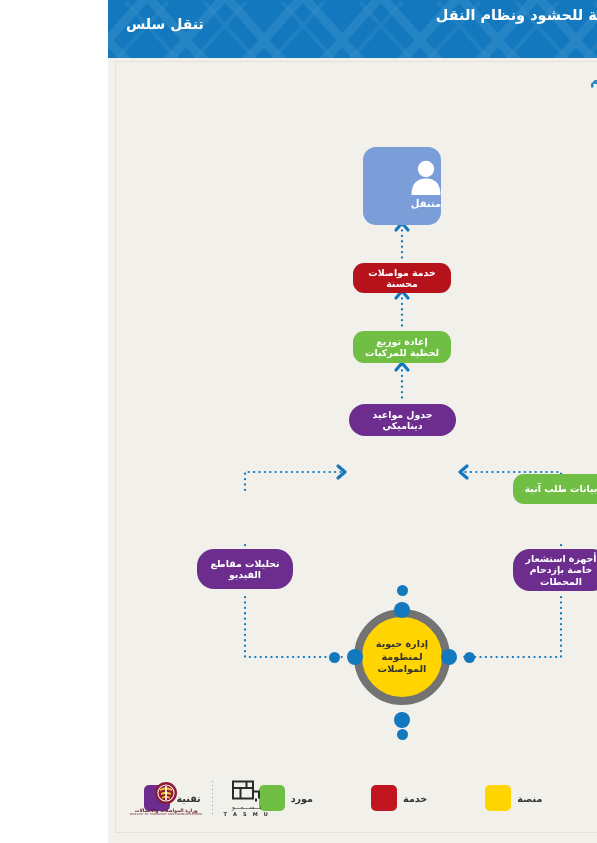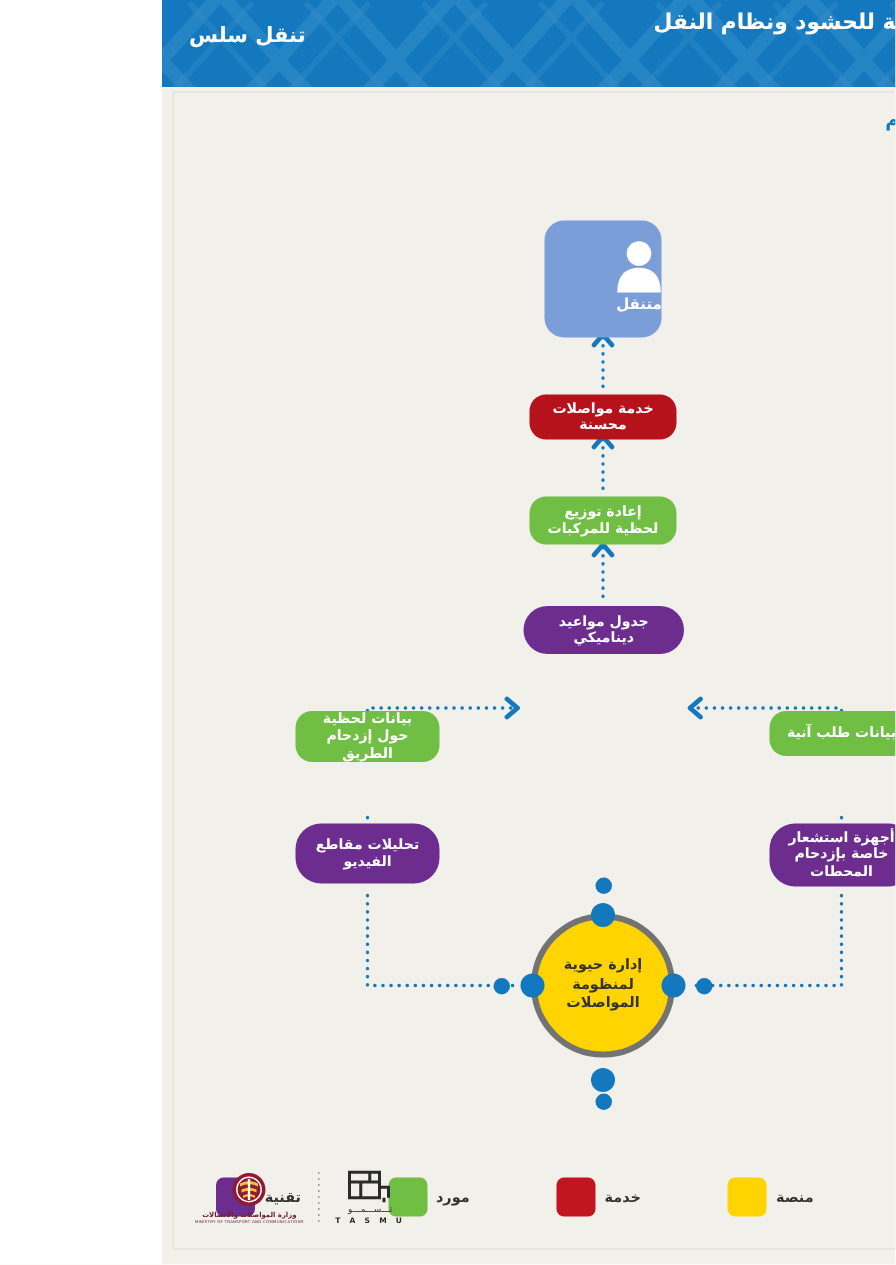--- a/index.html
+++ b/index.html
@@ -133,21 +133,21 @@
   .c-service { background: #b5121b; }
   .c-resource { background: #70bf44; }
   .c-tech { background: #6c2d8f; }
 
   
   .hub {
     position: absolute;
     width: 96px; height: 96px;
     border-radius: 50%;
     background: #ffd400;
-    border: 4px solid #737373;
+    border: 8px solid #737373;
     box-sizing: border-box;
     display: flex;
     align-items: center;
     justify-content: center;
     text-align: center;
     direction: rtl;
     z-index: 6;
   }
   .hub-label {
     font-size: 9.6px;
@@ -330,23 +330,20 @@
     </div>
 
     <div class="node node-pill c-resource" style="left:237px; top:269px; width:98px; height:32px;">
       <span>إعادة توزيع لحظية للمركبات</span>
     </div>
 
     <div class="node node-round c-tech" style="left:233px; top:342px; width:107px; height:32px;">
       <span>جدول مواعيد ديناميكي</span>
     </div>
 
-    <div class="node node-pill c-resource" style="left:81px; top:412px; width:96px; height:34px;">
-      <span>بيانات لحظية حول إزدحام الطريق</span>
-    </div>
 
     <div class="node node-pill c-resource" style="left:397px; top:412px; width:96px; height:30px;">
       <span>بيانات طلب آنية</span>
     </div>
 
     <div class="node node-round c-tech" style="left:81px; top:487px; width:96px; height:40px;justify-content:flex-end;">
       <span>تحليلات مقاطع الفيديو</span>
     </div>
 
     <div class="node node-round c-tech" style="left:397px; top:487px; width:96px; height:42px;justify-content:flex-end;">

